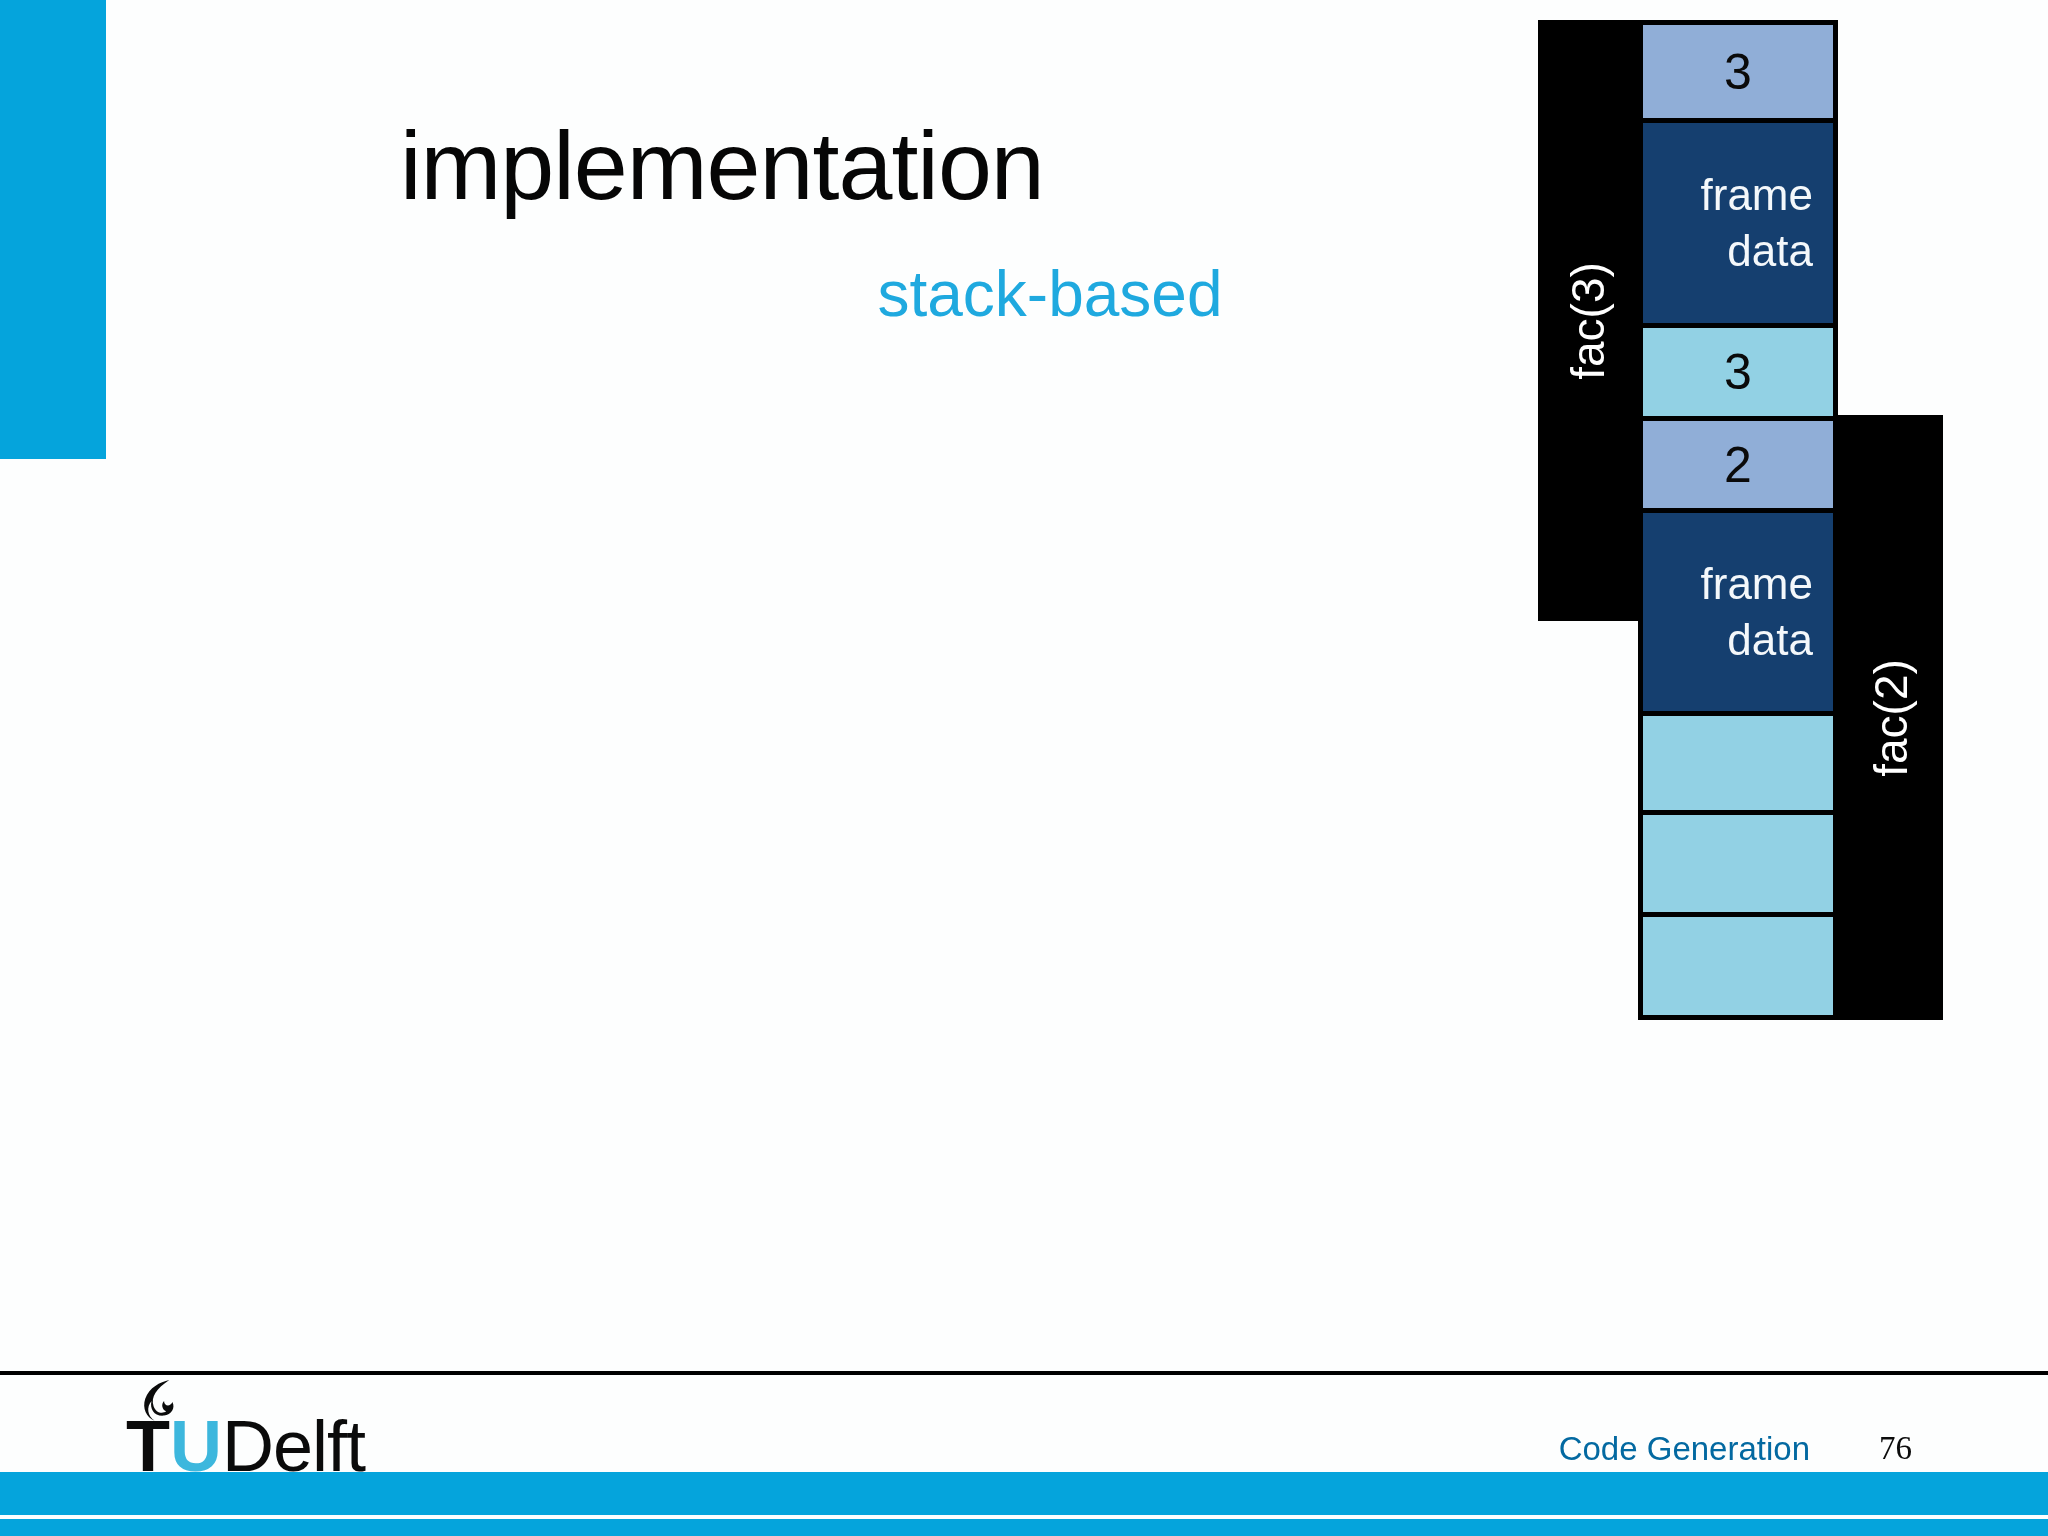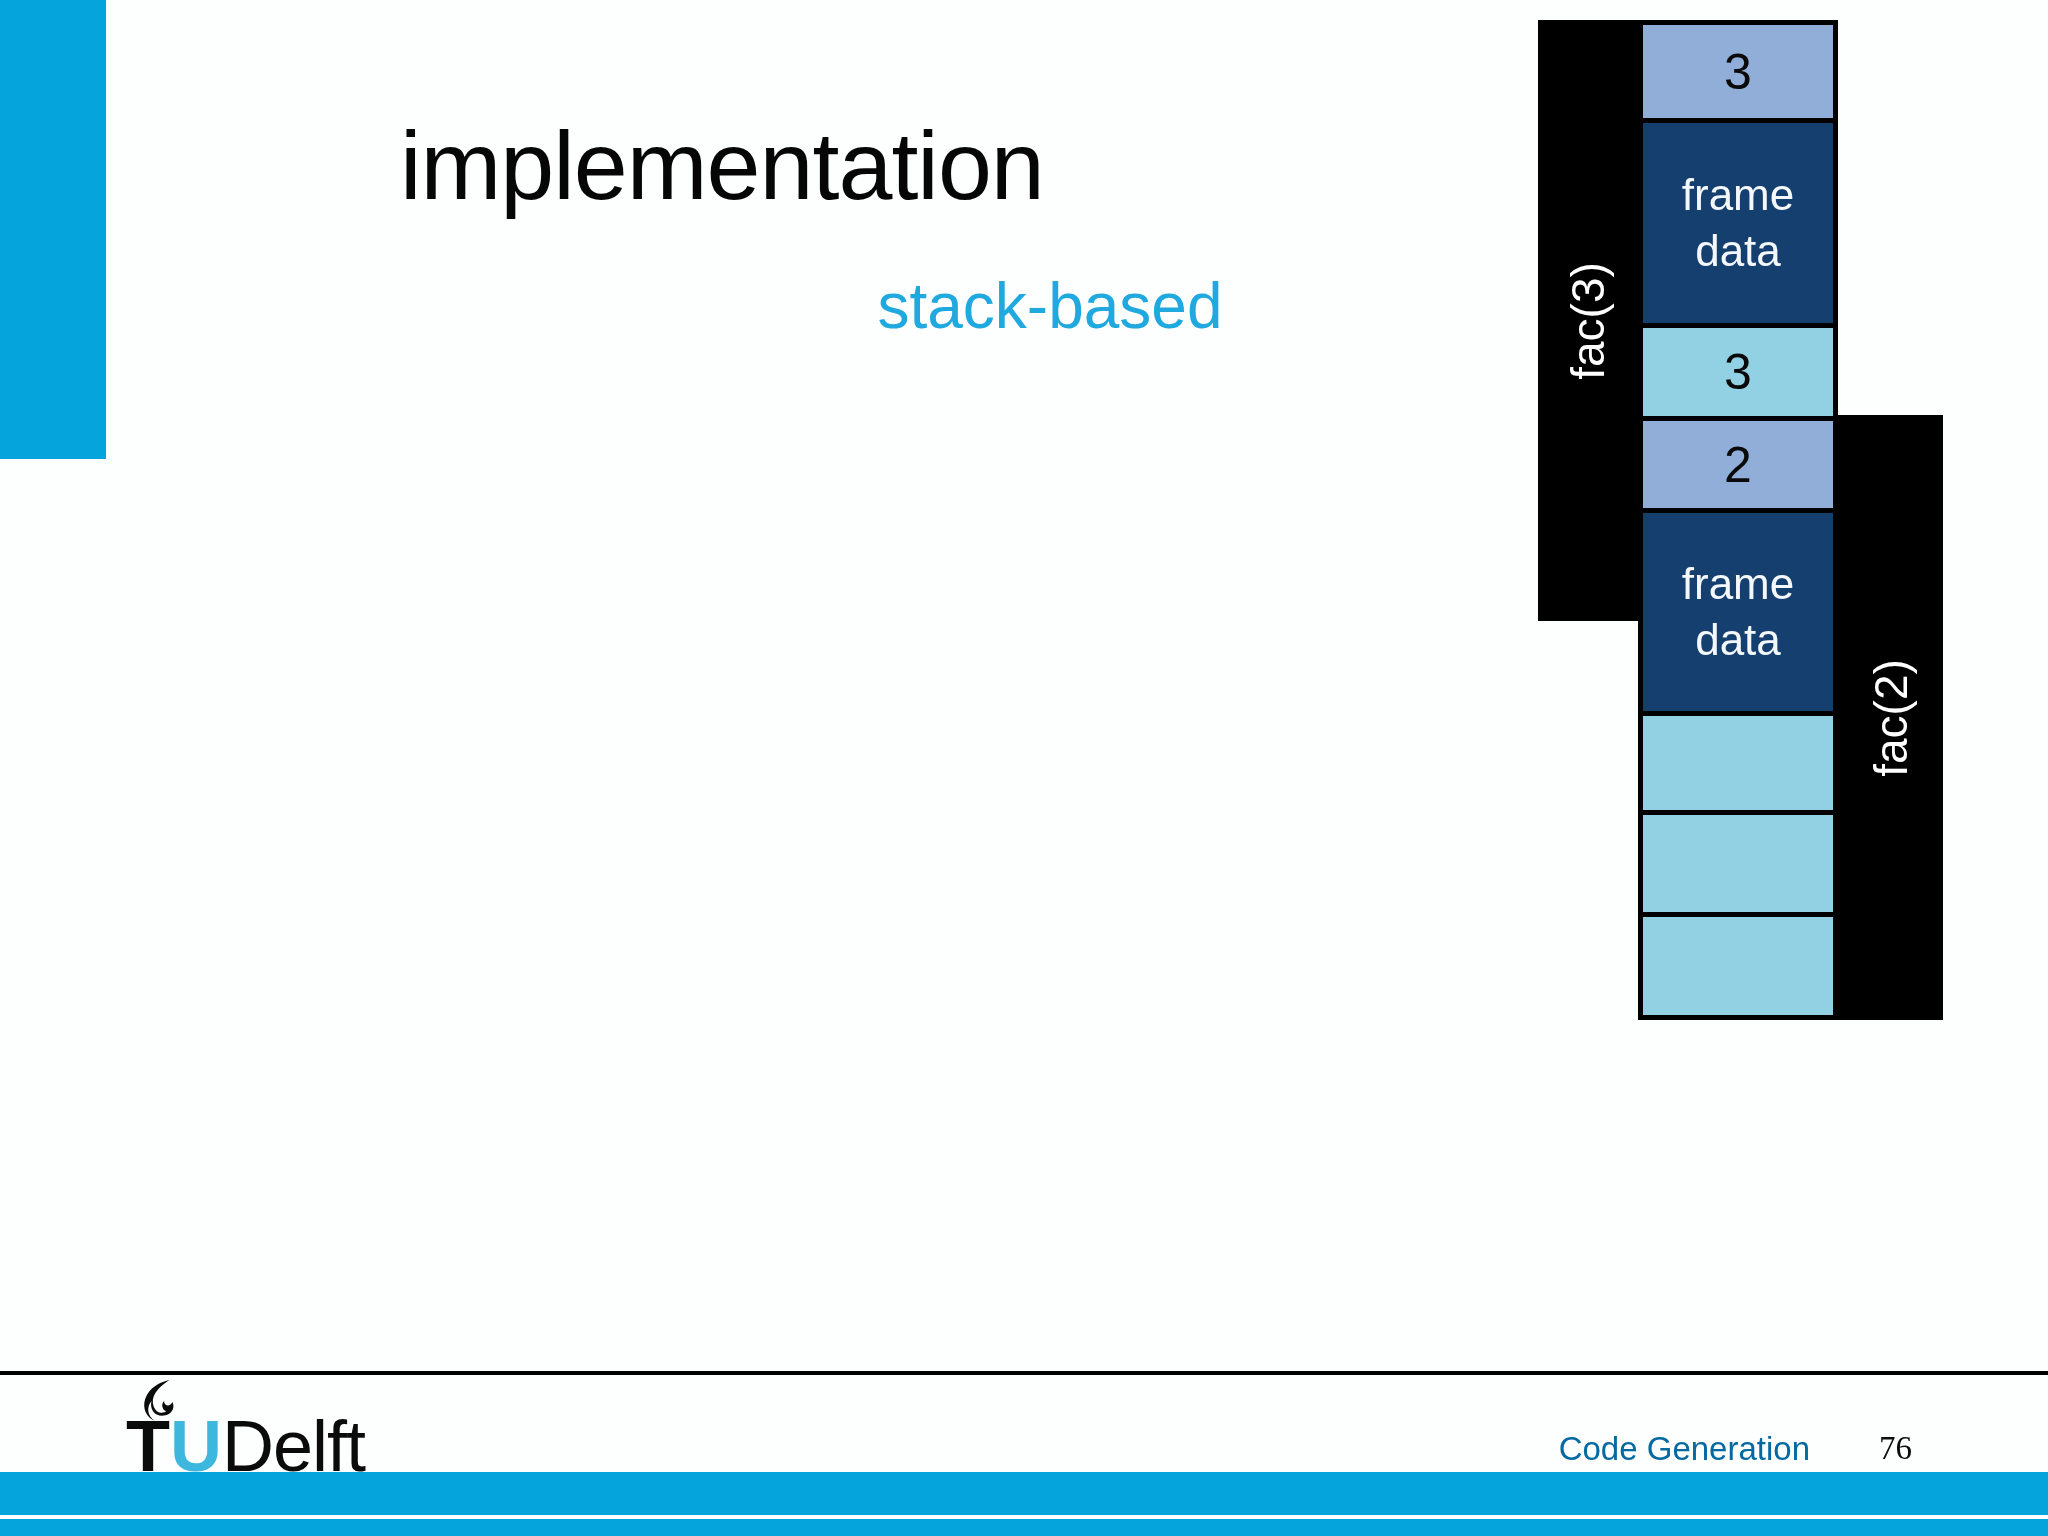--- a/index.html
+++ b/index.html
@@ -30,21 +30,21 @@
   .title-wrap {
     position:absolute; left:400px; top:92px; width:1300px;
     text-align:left;
     margin-top:16px;
   }
   .title {
     font-size:97px; font-weight:400; color:#060606;
     line-height:1.2; letter-spacing:-1px;
   }
   .subtitle-wrap {
-    position:absolute; left:400px; top:268px; width:1300px;
+    position:absolute; left:400px; top:256px; width:1300px;
     text-align:center;
   }
   .subtitle {
     font-size:64px; font-weight:400; color:var(--subtitle);
     line-height:1.2;
   }
 
   
   .diagram { position:absolute; left:0; top:0; width:2048px; height:1100px; }
   .frame-bar {
@@ -64,21 +64,21 @@
     padding:5px;
     display:flex; flex-direction:column; gap:5px;
   }
   .cell {
     width:190px;
     display:flex; align-items:center; justify-content:center;
     text-align:center;
   }
   .cell.c-steel { background:var(--steel); color:#0a0a0a; font-size:50px; }
   .cell.c-cyan  { background:var(--lightcyan); color:#0a0a0a; font-size:50px; }
-  .cell.c-navy  { background:var(--navy); color:#f4f8fb; font-size:44px; line-height:1.27; }
+  .cell.c-navy  { background:var(--navy); color:#f4f8fb; font-size:44px; line-height:1.27;text-align:right; }
   .cell.c-navy .cell-text { width:150px; }
 
   
   .footer-rule {
     position:absolute; left:0; top:1371px; width:2048px; height:4px;
     background:#000;
   }
   .logo {
     position:absolute; left:126px; top:1380px; width:300px; height:90px;
   }

